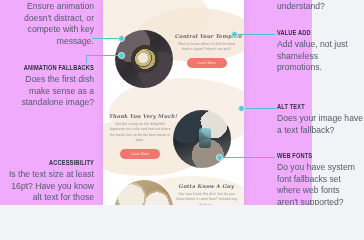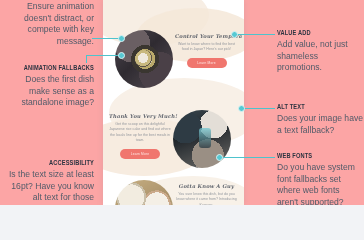--- a/index.html
+++ b/index.html
@@ -2,21 +2,21 @@
 <html><head>
 <meta charset="utf-8">
 <style>
   html,body{margin:0;padding:0;}
   body{
     width:364px;height:205px;overflow:hidden;
     background:#f2f3f6;
     font-family:"Liberation Sans", sans-serif;
     -webkit-font-smoothing:antialiased;
   }
-  .page{position:relative;width:364px;height:205px;background:#fca5a5;}
+  .page{position:relative;width:312px;height:205px;background:#f0abfc;}
 
   
   .mockup{
     position:absolute;left:103px;top:0;width:141px;height:205px;
     background:#ffffff;overflow:hidden;
     box-shadow:0 0 6px rgba(120,125,140,.18);
   }
   .blob{position:absolute;background:#f6ece1;border-radius:50%;}
   .blob.b1{width:120px;height:62px;left:-14px;top:-16px;background:#f7eee4;}
   .blob.b2{width:118px;height:54px;left:34px;top:8px;background:#f5e7d8;opacity:.85;}
@@ -148,20 +148,23 @@
   <div class="note left" style="left:4px;top:64px;width:90px;">
     <p class="ttl">ANIMATION FALLBACKS</p>
     <p class="bdy">Does the first dish make sense as a standalone image?</p>
   </div>
 
   <div class="note left" style="left:4px;top:159px;width:90px;">
     <p class="ttl">ACCESSIBILITY</p>
     <p class="bdy">Is the text size at least 16pt? Have you know alt text for those</p>
   </div>
 
+  <div class="note right" style="left:277px;top:1px;width:84px;">
+    <p class="bdy">understand?</p>
+  </div>
 
   <div class="note right" style="left:277px;top:29px;width:84px;">
     <p class="ttl">VALUE ADD</p>
     <p class="bdy">Add value, not just shameless promotions.</p>
   </div>
 
   <div class="note right" style="left:277px;top:103px;width:86px;">
     <p class="ttl">ALT TEXT</p>
     <p class="bdy">Does your image have a text fallback?</p>
   </div>

